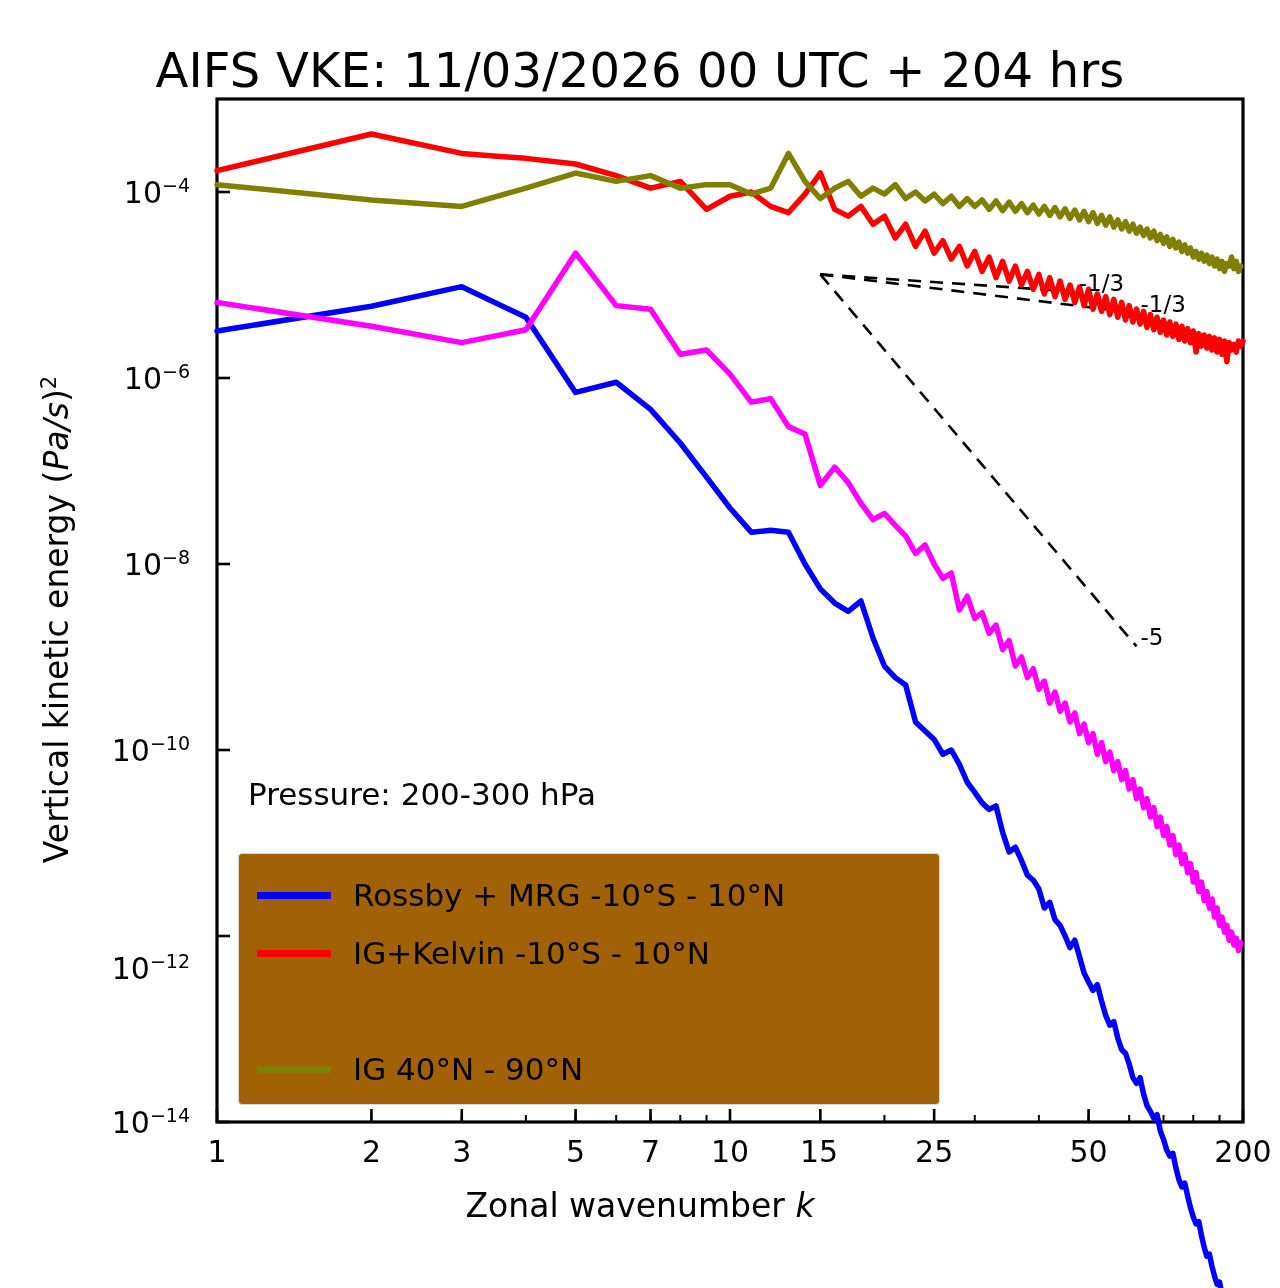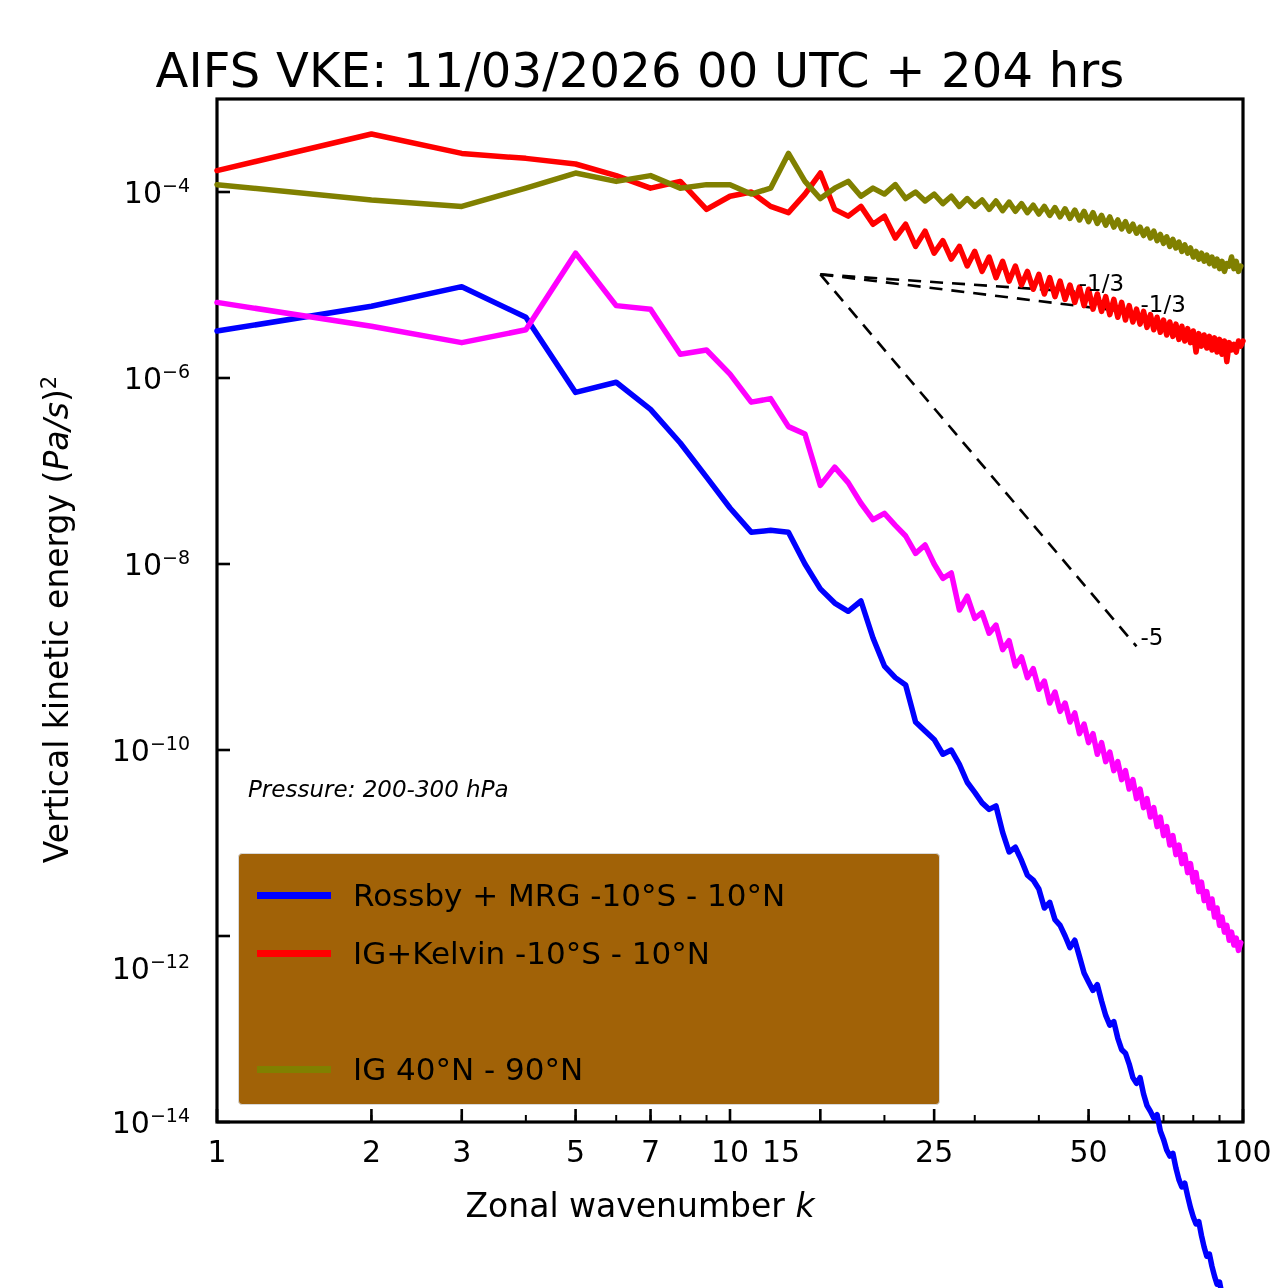--- a/index.html
+++ b/index.html
@@ -16,21 +16,21 @@
   #xlabel .it{font-style:italic;}
   #plotsvg{position:absolute;left:0;top:0;}
   .ytick-lab{font-size:30px;}
   .ytick-lab .sup{font-size:19px;vertical-align:super;}
   #ytick-wrap div{position:absolute;right:12px;transform:translateY(-50%);
                   white-space:nowrap;text-align:right;}
   #ytick-wrap{position:absolute;left:0;top:0;width:202px;height:1288px;}
   #xtick-wrap{position:absolute;left:0;top:0;width:1280px;height:1288px;}
   #xtick-wrap div{position:absolute;top:1134px;transform:translateX(-50%);
                   font-size:30px;white-space:nowrap;}
-  #pressure-note{position:absolute;left:248px;top:776px;font-size:23px;white-space:nowrap;font-style:italic;}
+  #pressure-note{position:absolute;left:248px;top:776px;font-size:31px;white-space:nowrap;}
   #legend-box{position:absolute;left:238px;top:853px;width:700px;height:250px;
               background:#a16207;border:1px solid #d8d8d8;border-radius:4px;
               box-shadow:0 0 0 0 rgba(0,0,0,0);}
   .legend-row{position:absolute;left:18px;height:62px;display:flex;align-items:center;}
   .legend-swatch{width:74px;height:7px;margin-right:22px;flex:0 0 auto;}
   .legend-text{font-size:31px;white-space:nowrap;}
   .ann-lab{position:absolute;font-size:23px;white-space:nowrap;}
 </style>
 </head>
 <body>
@@ -105,24 +105,24 @@
       <div class="ytick-lab" style="top: 936px; margin-top: 32px;">10<span class="sup">−12</span></div>
       <div class="ytick-lab" style="top: 1122px;">10<span class="sup">−14</span></div>
     </div>
   <div id="xtick-wrap">
       <div style="left: 217px;">1</div>
       <div style="left: 371.428px;">2</div>
       <div style="left: 461.763px;">3</div>
       <div style="left: 575.572px;">5</div>
       <div style="left: 650.535px;">7</div>
       <div style="left: 730px;">10</div>
-      <div style="left: 781px; text-align: center;">15</div>
+      <div style="left: 819px; text-align: center;">15</div>
       <div style="left: 934.143px;">25</div>
       <div style="left: 1088.57px;">50</div>
-      <div style="left: 1243px;">100</div>
+      <div style="left: 1243px;">200</div>
     </div>
 
   <div id="pressure-note">Pressure: 200-300 hPa</div>
 
   <div class="ann-lab" id="ann-upper" style="left: 1078.79px; top: 269.564px;">-1/3</div>
   <div class="ann-lab" id="ann-lower" style="left: 1140.5px; top: 290.996px;">-1/3</div>
   <div class="ann-lab" id="ann-steep" style="left: 1140.5px; top: 624.403px;">-5</div>
 
   <div id="legend-box">
       <div class="legend-row" style="top: 10px;">

